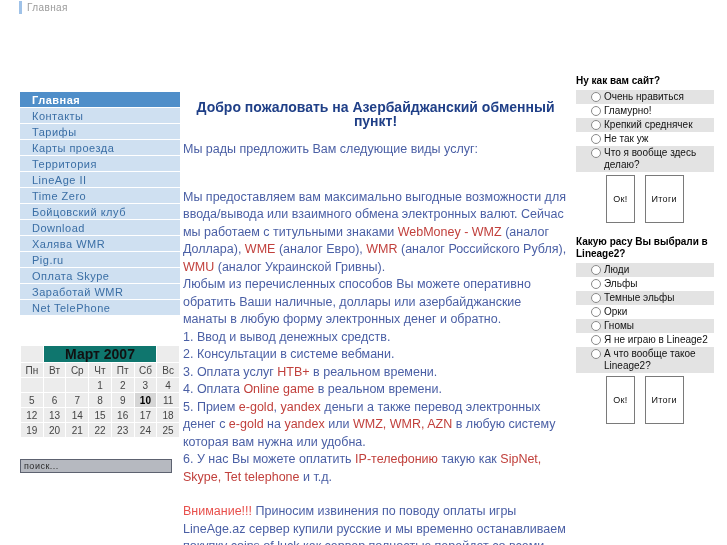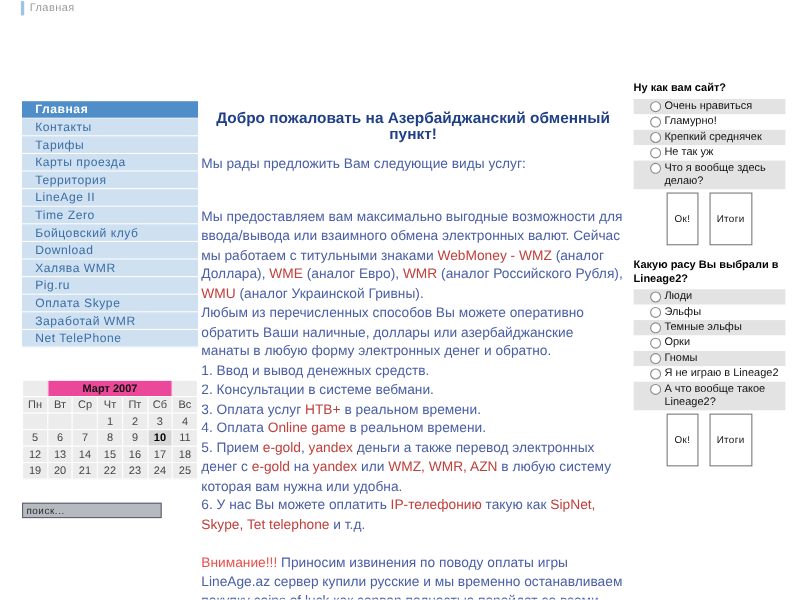--- a/index.html
+++ b/index.html
@@ -76,36 +76,36 @@
     width: 22px;
     height: 14px;
     text-align: center;
     background: #ececec;
     border: 1px solid #ffffff;
     font-weight: normal;
     padding: 0;
   }
   #calendar .cal-title {
     font-weight: bold;
-    font-size: 10px;
+    font-size: 14px;
     color: #111;
-    background: #ec4899;
+    background: #0f766e;
   }
   #calendar .cal-corner { background: #ececec; }
   #calendar td.empty { background: #ececec; }
   #calendar td.today {
     font-weight: bold;
     color: #000;
     background: #d6d6d6;
   }
 
   
   #searchbox {
     margin-top: 21px;
-    width: 127px;
+    width: 152px;
     height: 14px;
     box-sizing: border-box;
     background: #b6b9c0;
     border: 1px solid #5d6270;
     font-family: "Liberation Sans", sans-serif;
     font-size: 9px;
     color: #2a2a2a;
     padding: 0 3px;
     letter-spacing: .5px;
   }

